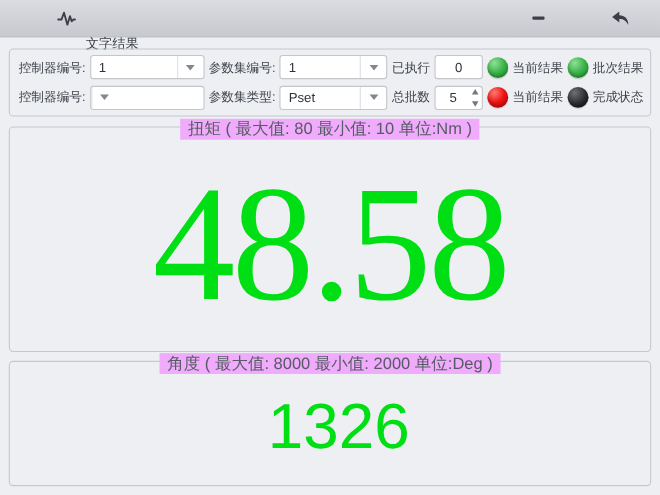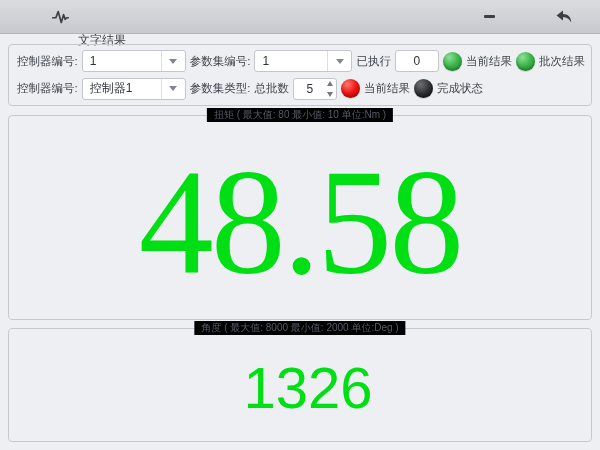--- a/index.html
+++ b/index.html
@@ -62,21 +62,21 @@
   
   .fieldset {
     position:absolute; left:8px; right:8px;
     border:1px solid #c6c8ce; border-radius:4px;
     display:flex; align-items:center; justify-content:center;
   }
   .fieldset-torque { top:115px; height:205px; }
   .fieldset-angle  { top:328px; height:114px; }
   .legend {
     position:absolute; top:-8px; left:50%; transform:translateX(-50%);
-    background:#000000; padding:0 7px; font-size:10px; color:#565b64; white-space:nowrap;
+    background:#f0abfc; padding:0 7px; font-size:15px; color:#565b64; white-space:nowrap;
   }
   .big-value { line-height:1; font-size:150px; letter-spacing:-3px; padding-top:8px;font-family:Liberation Serif, serif; }
   .mid-value { line-height:1; font-size:58px; padding-top:6px; }
 </style>
 </head>
 <body>
 
 <div class="titlebar">
   <svg class="tb-icon" viewBox="0 0 22 20">
     <polyline points="1,11 5,11 8,3 12,17 15,7 17,13 19,11 21,11" fill="none" stroke="#3c4046" stroke-width="2.2" stroke-linejoin="round" stroke-linecap="round"></polyline>
@@ -115,26 +115,31 @@
     </div>
     <span class="sphere green"></span>
     <span class="lbl">当前结果</span>
     <span class="sphere green"></span>
     <span class="lbl">批次结果</span>
   </div>
 
   <div class="fr">
     <span class="lbl">控制器编号:</span>
     <div class="combo combo-1">
-      <span class="combo-value">控制器1</span>
       <span class="combo-btn">
           <i class="caret-down"></i>
         </span>
     </div>
     <span class="lbl">参数集类型:</span>
+    <div class="combo combo-2">
+      <span class="combo-value">Pset</span>
+      <span class="combo-btn">
+          <i class="caret-down"></i>
+        </span>
+    </div>
     <span class="lbl">总批数</span>
     <div class="numbox spinner">
       <span class="num-val">5</span>
       <span class="spin-arrows">
         <i class="tri-up"></i>
         <i class="tri-down"></i>
       </span>
     </div>
     <span class="sphere red"></span>
     <span class="lbl">当前结果</span>

